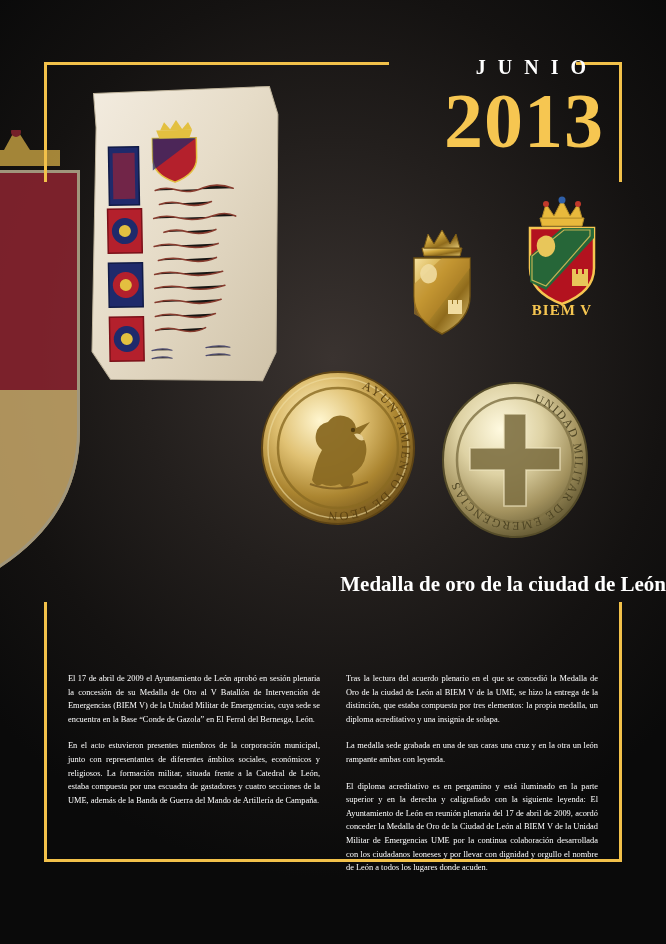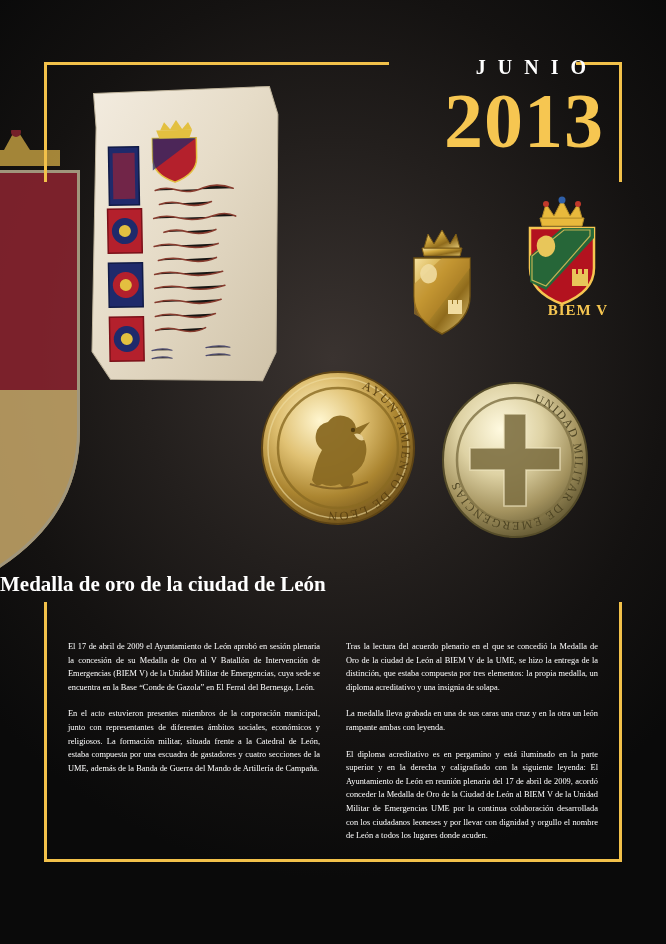--- a/index.html
+++ b/index.html
@@ -70,21 +70,21 @@
     letter-spacing: 1px;
     line-height: 1;
   }
 
   
   .badge {
     position: absolute;
     right: 58px;
     top: 196px;
     width: 92px;
-    text-align: right;
+    text-align: center;
   }
   .badge-shield-wrap { width: 92px; height: 112px; position: relative; }
   .badge-label {
     color: #f6c651;
     font-family: "Liberation Serif", serif;
     font-weight: bold;
     font-size: 15px;
     letter-spacing: 1px;
     margin-top: -6px;
   }
@@ -111,32 +111,32 @@
     color: #ffffff;
     font-family: "Liberation Serif", serif;
     font-size: 37px;
     font-weight: bold;
     letter-spacing: 0.5px;
   }
   .title-sub {
     position: absolute;
     left: 0; right: 0;
     top: 572px;
-    text-align: left;
+    text-align: right;
     color: #ffffff;
     font-family: "Liberation Serif", serif;
     font-size: 21px;
     font-weight: bold;
   }
 
   
   .columns {
     position: absolute;
     left: 68px;
-    top: 640px;
+    top: 672px;
     width: 530px;
     display: flex;
     gap: 26px;
   }
   .col { width: 252px; }
   .col p {
     margin: 0 0 13px 0;
     color: #ffffff;
     font-family: "Liberation Serif", serif;
     font-size: 8.4px;
@@ -361,19 +361,19 @@
 
   <div class="title-sub">Medalla de oro de la ciudad de León</div>
 
   <div class="columns">
     <div class="col">
       <p>El 17 de abril de 2009 el Ayuntamiento de León aprobó en sesión plenaria la concesión de su Medalla de Oro al V Batallón de Intervención de Emergencias (BIEM V) de la Unidad Militar de Emergencias, cuya sede se encuentra en la Base “Conde de Gazola” en El Ferral del Bernesga, León.</p>
       <p>En el acto estuvieron presentes miembros de la corporación municipal, junto con representantes de diferentes ámbitos sociales, económicos y religiosos. La formación militar, situada frente a la Catedral de León, estaba compuesta por una escuadra de gastadores y cuatro secciones de la UME, además de la Banda de Guerra del Mando de Artillería de Campaña.</p>
     </div>
     <div class="col">
       <p>Tras la lectura del acuerdo plenario en el que se concedió la Medalla de Oro de la ciudad de León al BIEM V de la UME, se hizo la entrega de la distinción, que estaba compuesta por tres elementos: la propia medalla, un diploma acreditativo y una insignia de solapa.</p>
-      <p>La medalla lleva grabada en una de sus caras una cruz y en la otra un león rampante ambas con leyenda.</p>
+      <p>La medalla sede grabada en una de sus caras una cruz y en la otra un león rampante ambas con leyenda.</p>
       <p>El diploma acreditativo es en pergamino y está iluminado en la parte superior y en la derecha y caligrafiado con la siguiente leyenda: El Ayuntamiento de León en reunión plenaria del 17 de abril de 2009, acordó conceder la Medalla de Oro de la Ciudad de León al BIEM V de la Unidad Militar de Emergencias UME por la continua colaboración desarrollada con los ciudadanos leoneses y por llevar con dignidad y orgullo el nombre de León a todos los lugares donde acuden.</p>
     </div>
   </div>
 
 
 </div>
 
 </body></html>

